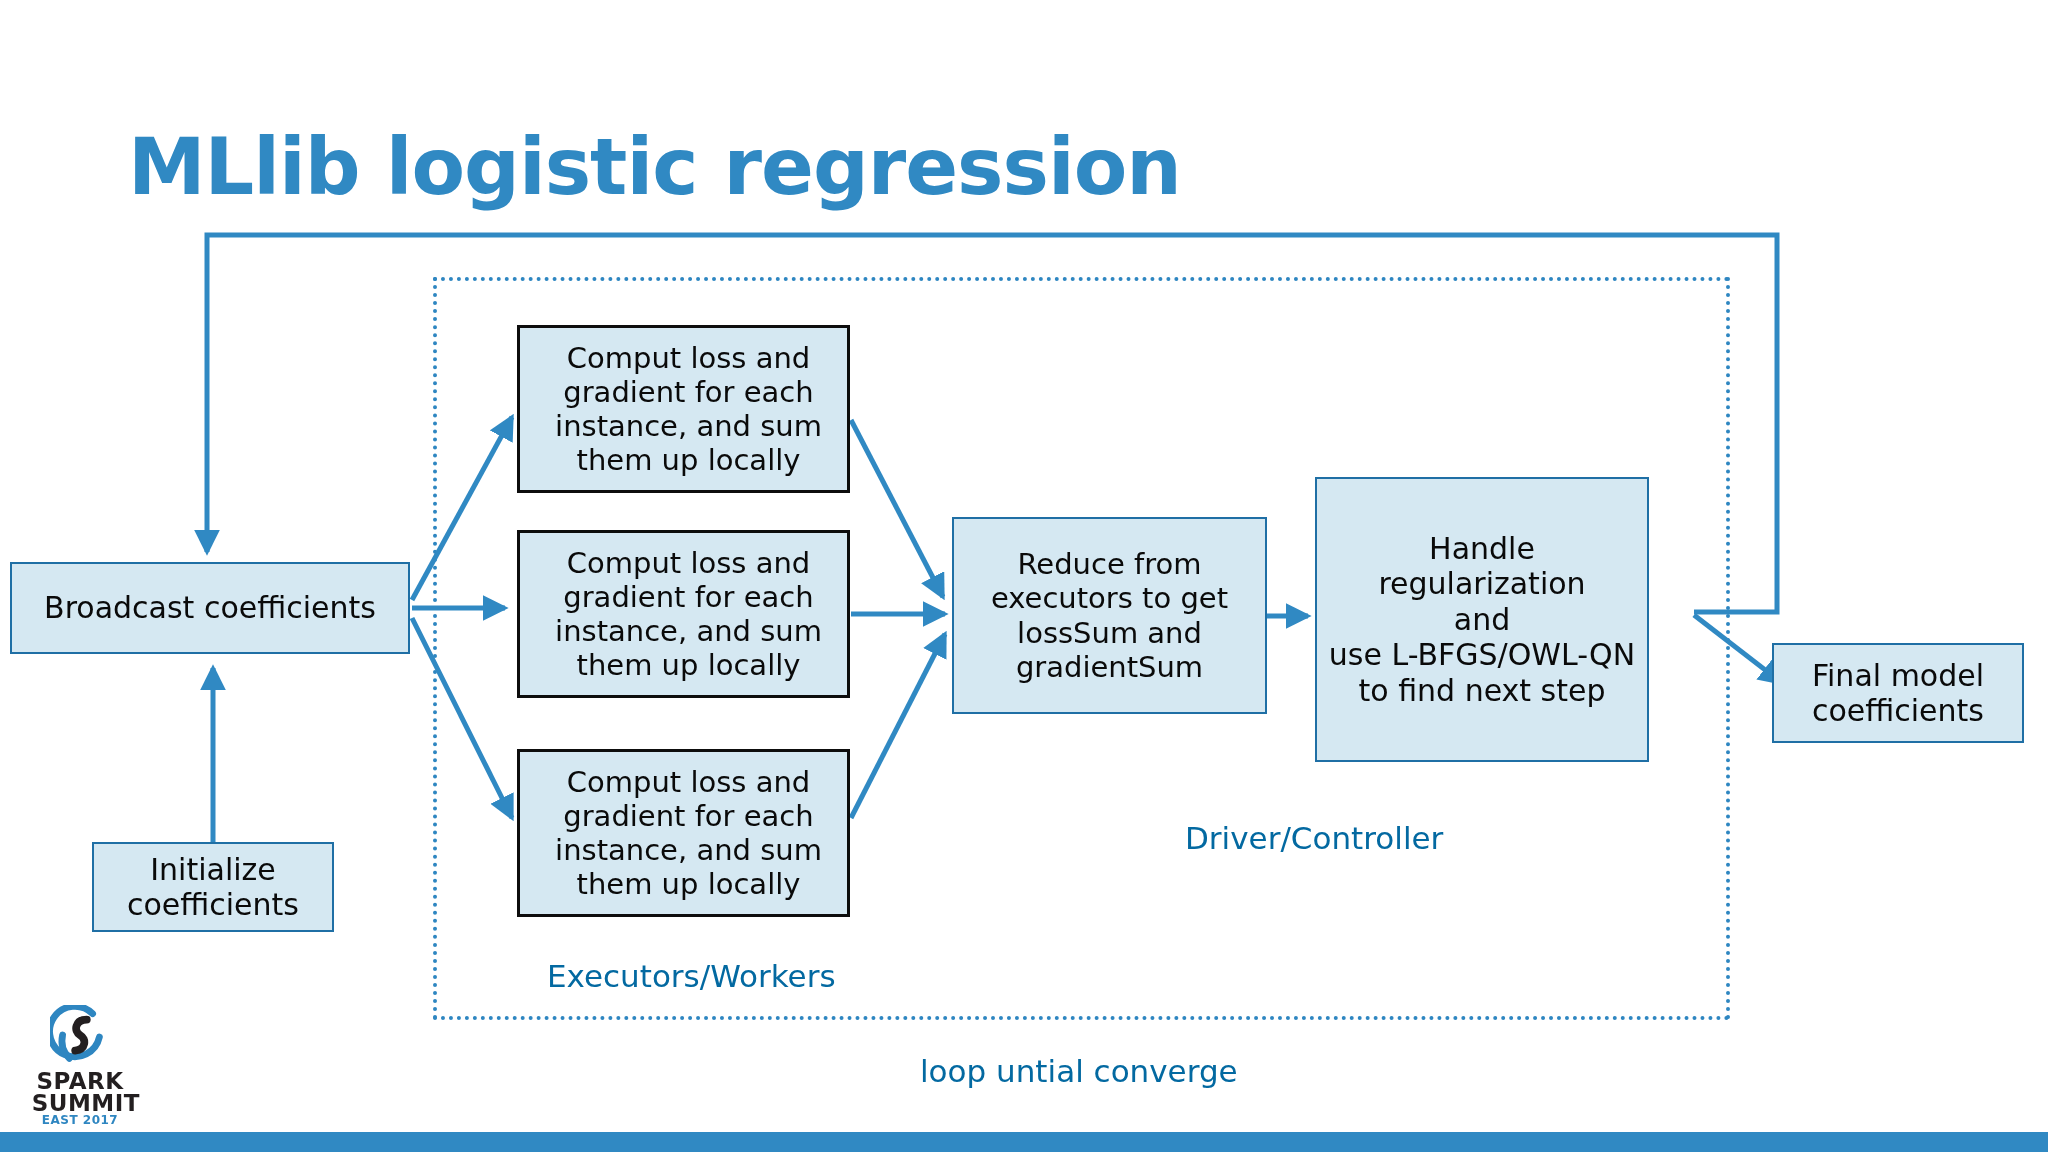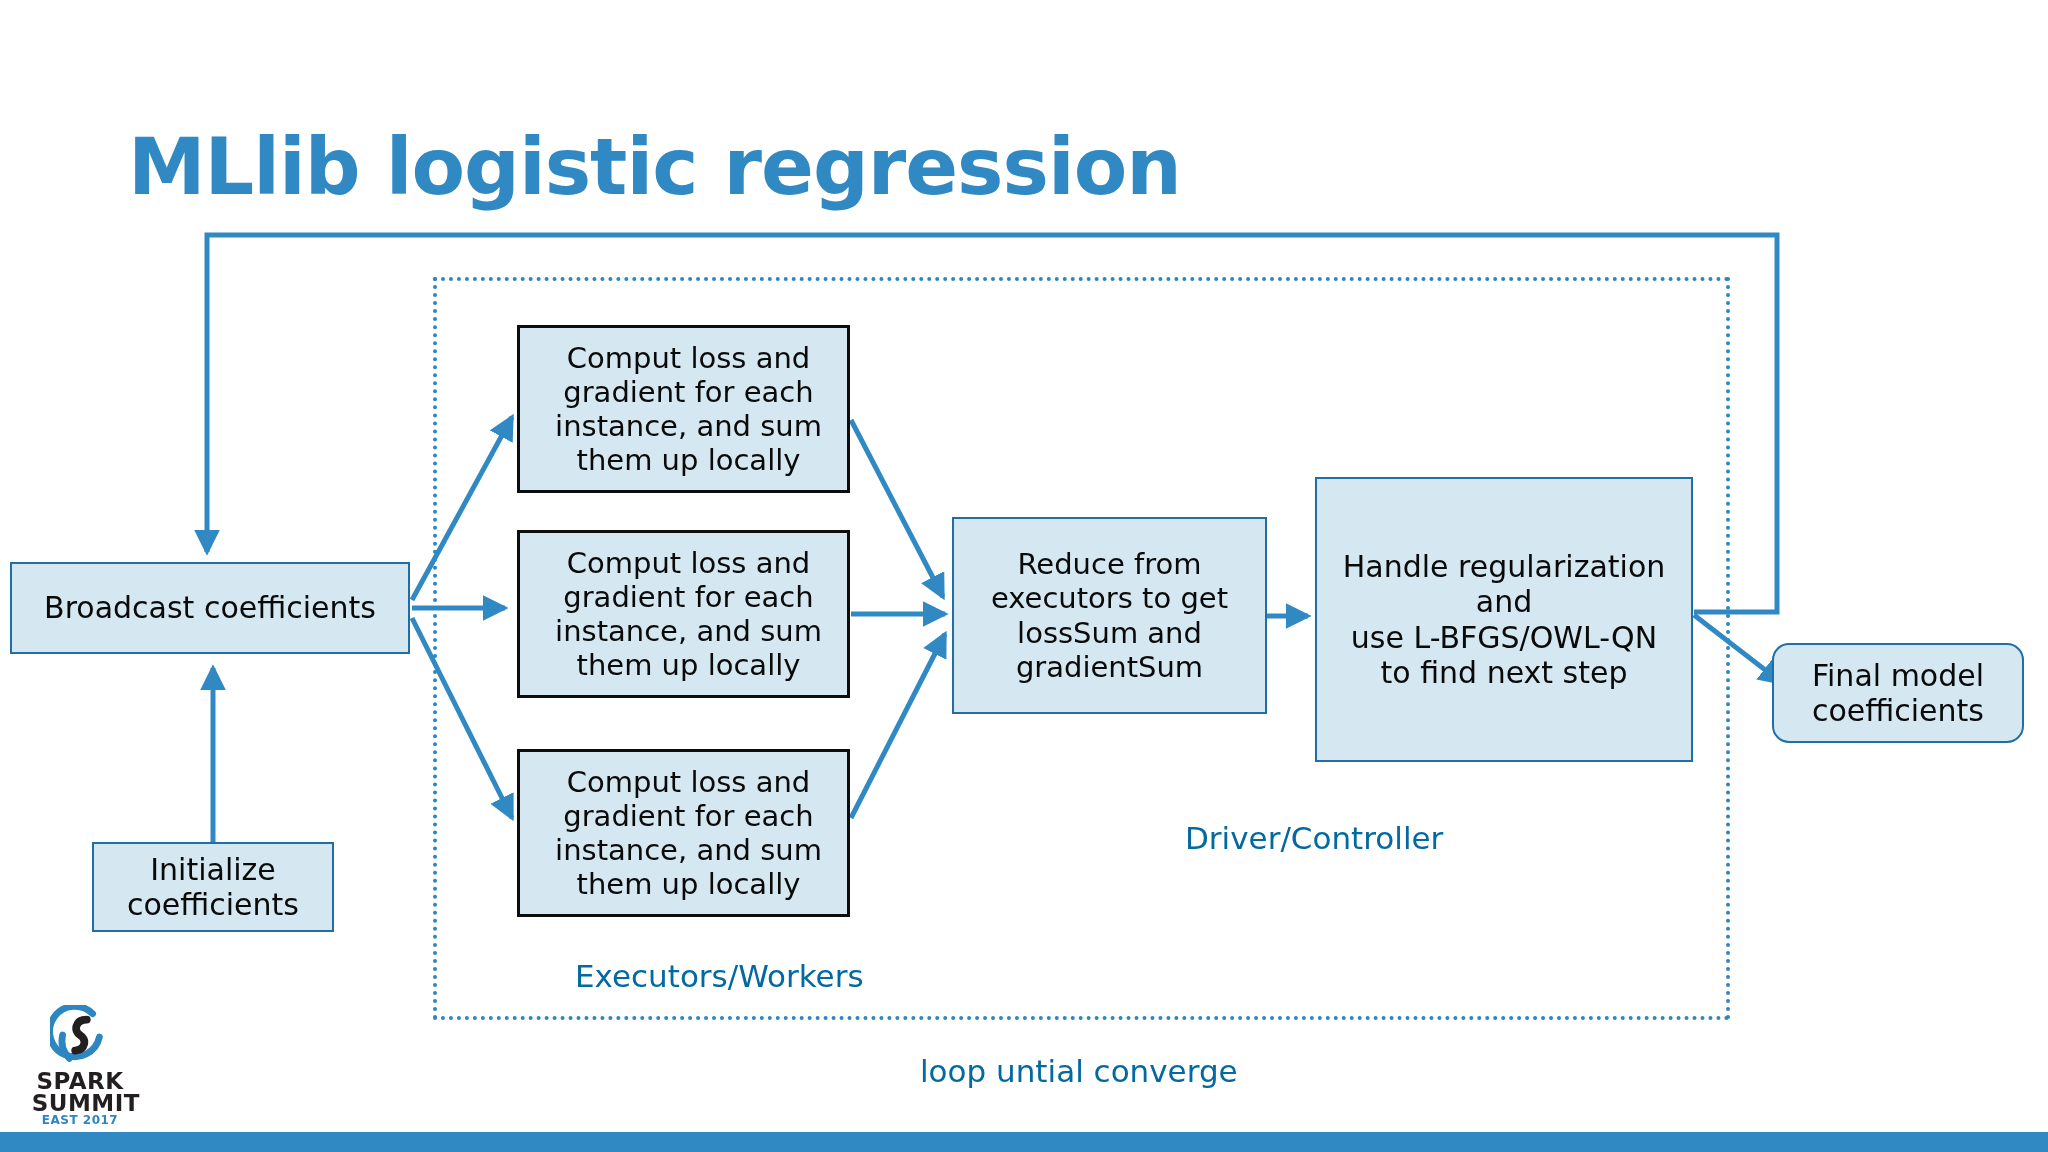--- a/index.html
+++ b/index.html
@@ -30,34 +30,34 @@
   .box.blue{border:2.5px solid #1F6FA5;}
   .box.dark{border:3px solid #0d0d0d;padding-left:16px;}
   .box span{display:block;}
 
   #box-broadcast{left:10px;  top:562px; width:400px; height:92px;  font-size:30px;}
   #box-init     {left:92px;  top:842px; width:242px; height:90px;  font-size:30px;}
   #box-compute1 {left:517px; top:325px; width:333px; height:168px;}
   #box-compute2 {left:517px; top:530px; width:333px; height:168px;}
   #box-compute3 {left:517px; top:749px; width:333px; height:168px;}
   #box-reduce   {left:952px; top:517px; width:315px; height:197px;}
-  #box-handle   {left:1315px;top:477px; width:378px; height:285px; font-size:30px;}
-  #box-final    {left:1772px;top:643px; width:252px; height:100px; font-size:30px;border-radius:17px;}
+  #box-handle   {left:1315px;top:477px; width:334px; height:285px; font-size:30px;}
+  #box-final    {left:1772px;top:643px; width:252px; height:100px; font-size:30px;}
 
   
   #dotted-region{
     position:absolute;left:433px;top:277px;width:1297px;height:743px;
     border:4px dotted #2E86C1;box-sizing:border-box;
   }
 
   
   .plain-label{
     position:absolute;color:#0369a1;font-size:31px;white-space:nowrap;
   }
-  #label-executors {left:575px; top:958px;}
+  #label-executors {left:547px; top:958px;}
   #label-driver    {left:1185px;top:820px;}
   #label-loop      {left:920px; top:1053px;}
 
   
   #logo{position:absolute;left:20px;top:1005px;width:120px;height:128px;}
   #logo-mark{position:absolute;left:30px;top:0;width:62px;height:62px;}
   .logo-text{position:absolute;left:0;width:120px;text-align:center;
              font-weight:bold;font-family:"DejaVu Sans","Liberation Sans",sans-serif;}
   #logo-spark {top:63px; font-size:23px;letter-spacing:.5px;color:#231f20;}
   #logo-summit{top:85px; font-size:23px;letter-spacing:.5px;color:#231f20;text-align:right;}

